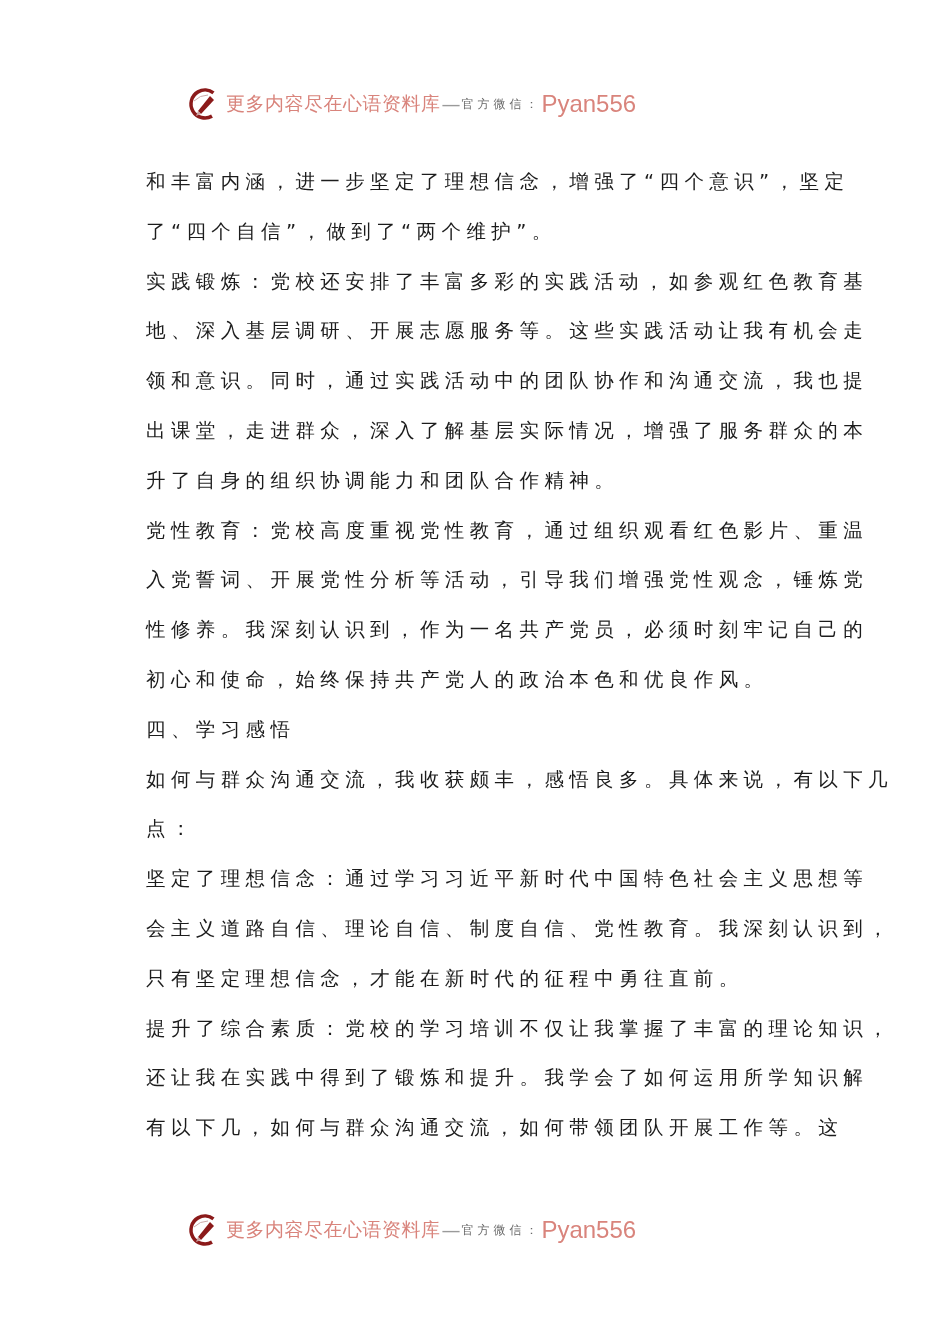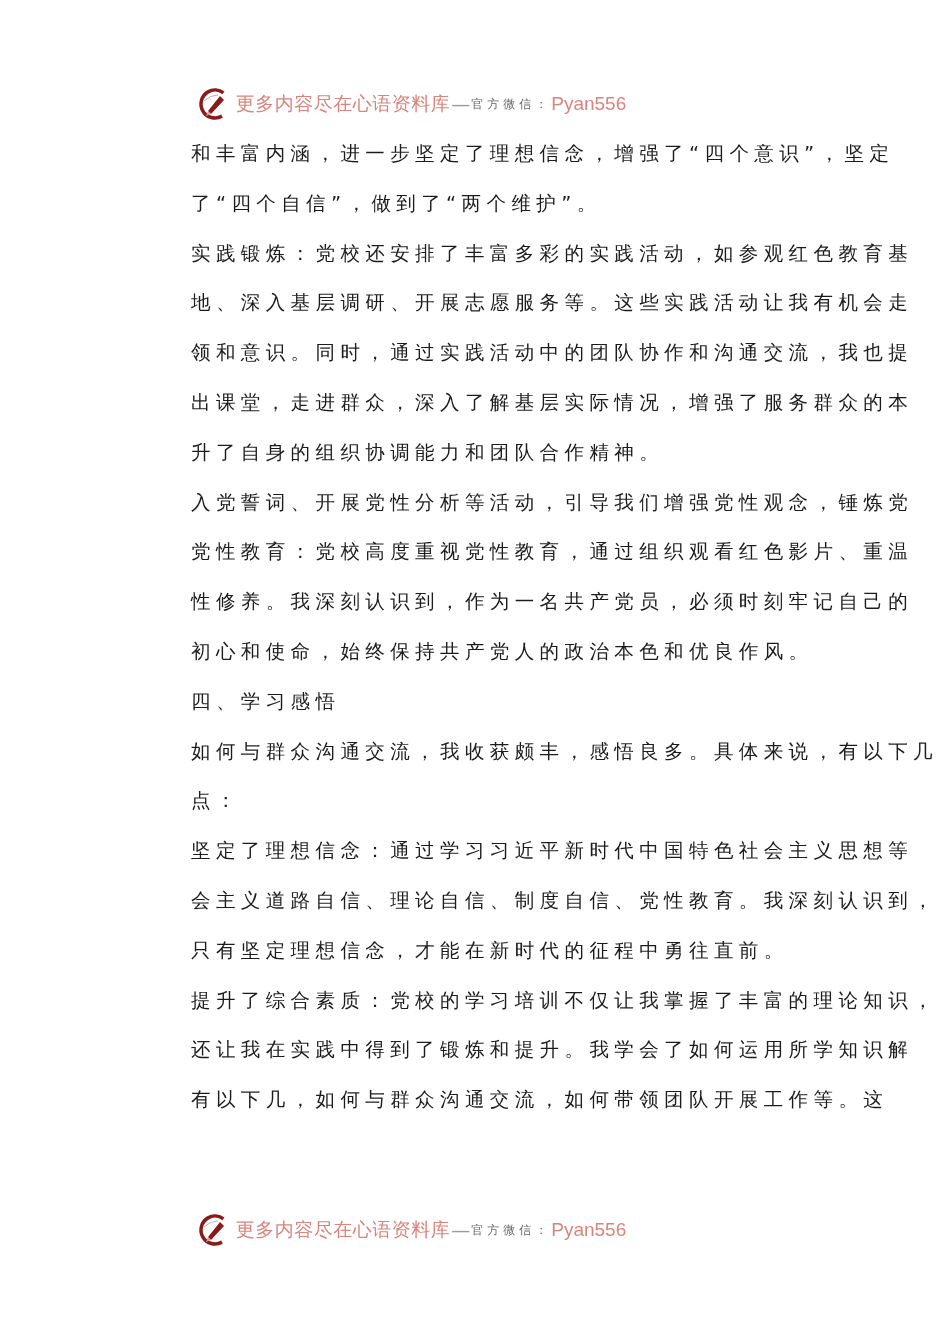--- a/index.html
+++ b/index.html
@@ -44,29 +44,28 @@
       margin: 0 1px;
     }
     .wm-label {
       font-family: "DejaVu Serif", "Liberation Serif", serif;
       font-size: 12px;
       color: #6a6a6a;
       letter-spacing: 4px;
     }
     .wm-id {
       font-family: "Liberation Sans", sans-serif;
-      font-size: 19px;
+      font-size: 24px;
       color: #d9847c;
     }
     .content {
       position: absolute;
       left: 146px;
-      top: 136px;
+      top: 164px;
       width: 665px;
-      margin-left: 45px;
     }
     .line {
       height: 49.8px;
       line-height: 36px;
       font-size: 19.5px;
       letter-spacing: 5.4px;
       white-space: nowrap;
       color: #1c1c1c;
     }
   </style>
@@ -89,22 +88,22 @@
 </div>
 
 <div class="content">
   <div class="line">和丰富内涵，进一步坚定了理想信念，增强了“四个意识”，坚定</div>
   <div class="line">了“四个自信”，做到了“两个维护”。</div>
   <div class="line">实践锻炼：党校还安排了丰富多彩的实践活动，如参观红色教育基</div>
   <div class="line">地、深入基层调研、开展志愿服务等。这些实践活动让我有机会走</div>
   <div class="line">领和意识。同时，通过实践活动中的团队协作和沟通交流，我也提</div>
   <div class="line">出课堂，走进群众，深入了解基层实际情况，增强了服务群众的本</div>
   <div class="line">升了自身的组织协调能力和团队合作精神。</div>
+  <div class="line">党性教育：党校高度重视党性教育，通过组织观看红色影片、重温</div>
   <div class="line">入党誓词、开展党性分析等活动，引导我们增强党性观念，锤炼党</div>
-  <div class="line">党性教育：党校高度重视党性教育，通过组织观看红色影片、重温</div>
   <div class="line">性修养。我深刻认识到，作为一名共产党员，必须时刻牢记自己的</div>
   <div class="line">初心和使命，始终保持共产党人的政治本色和优良作风。</div>
   <div class="line">四、学习感悟</div>
   <div class="line">如何与群众沟通交流，我收获颇丰，感悟良多。具体来说，有以下几</div>
   <div class="line">点：</div>
   <div class="line">坚定了理想信念：通过学习习近平新时代中国特色社会主义思想等</div>
   <div class="line">会主义道路自信、理论自信、制度自信、党性教育。我深刻认识到，</div>
   <div class="line">只有坚定理想信念，才能在新时代的征程中勇往直前。</div>
   <div class="line">提升了综合素质：党校的学习培训不仅让我掌握了丰富的理论知识，</div>
   <div class="line">还让我在实践中得到了锻炼和提升。我学会了如何运用所学知识解</div>

